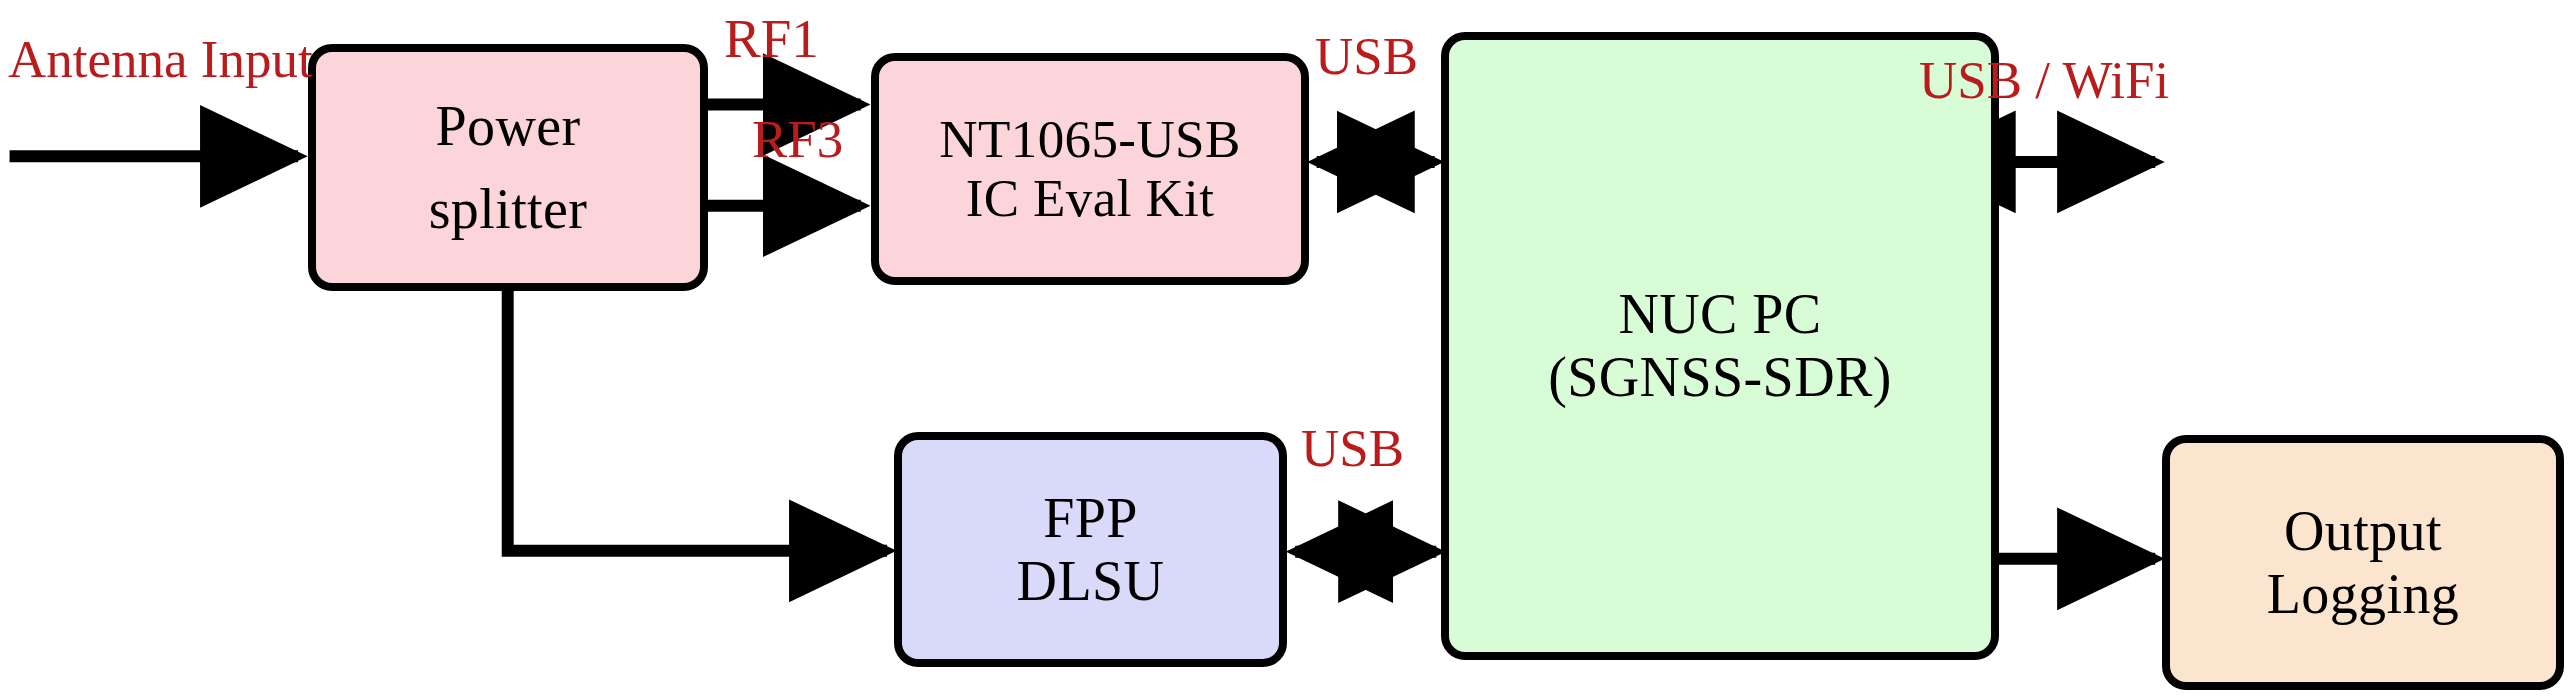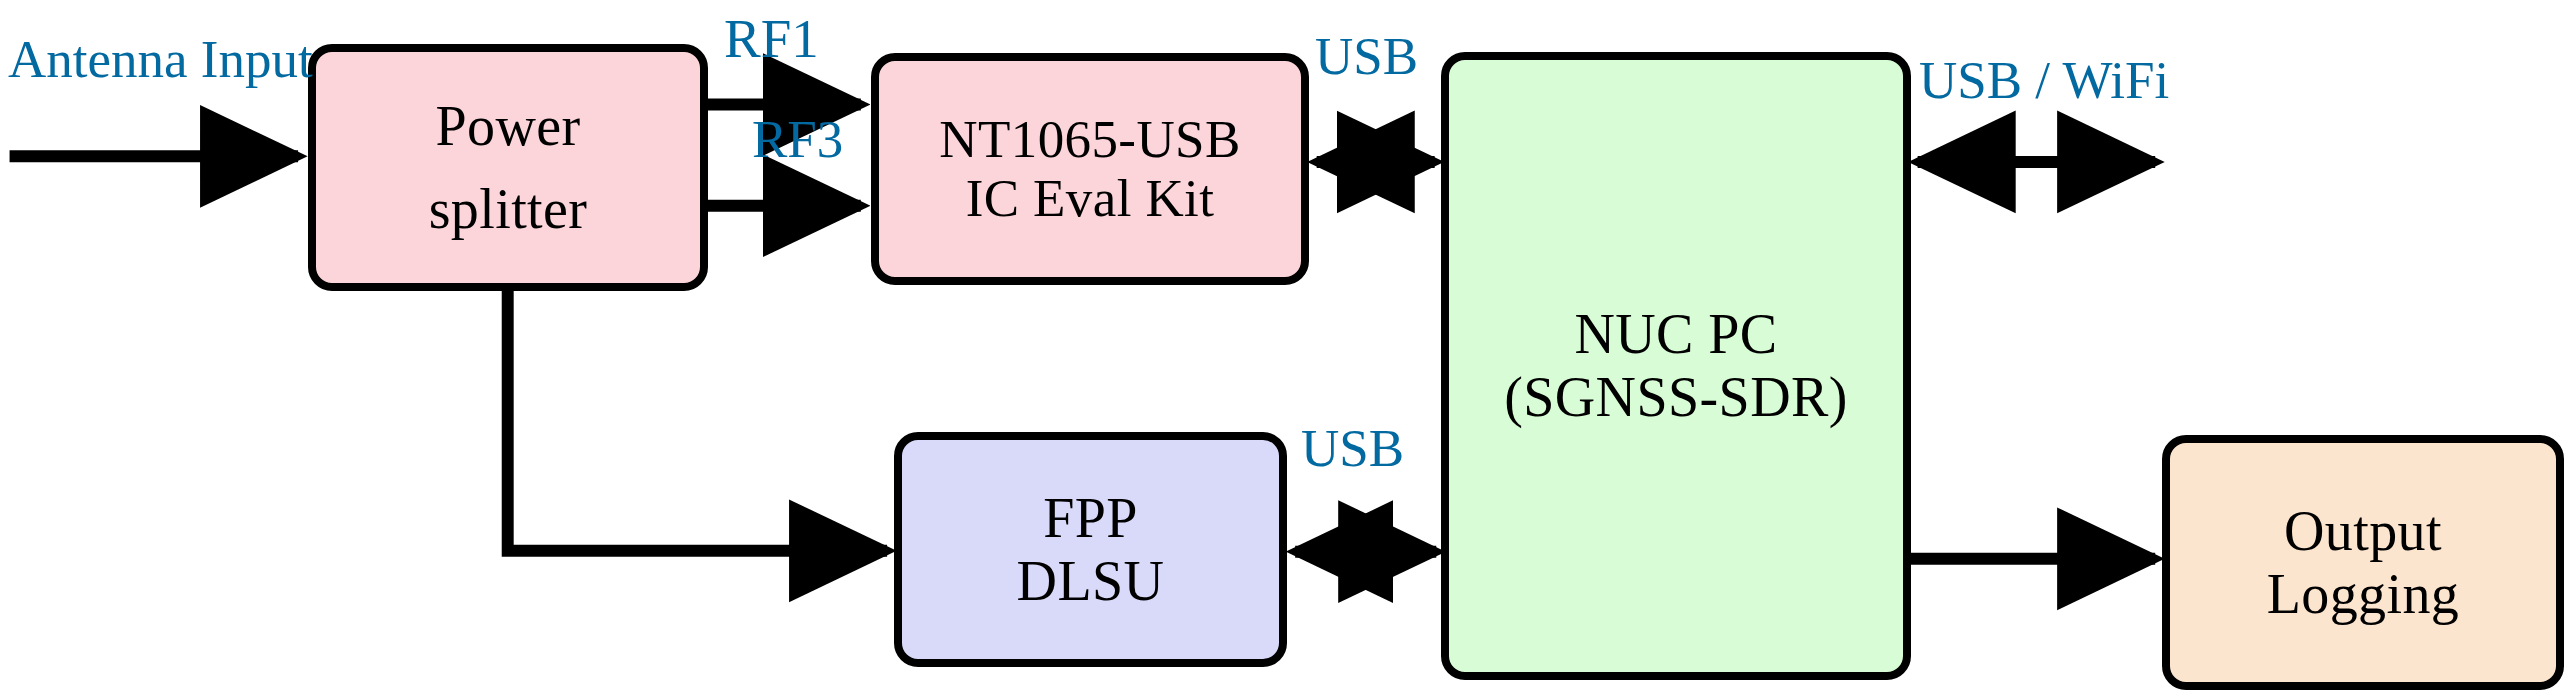--- a/index.html
+++ b/index.html
@@ -39,40 +39,40 @@
     font-family: "Liberation Serif", "DejaVu Serif", serif;
     line-height: 1.12;
     letter-spacing: 0.4px;
   }
   .node-line {
     display: block;
     white-space: nowrap;
   }
   .edge-label {
     position: absolute;
-    color: #0369a1;
+    color: #b91c1c;
     font-family: "Liberation Serif", "DejaVu Serif", serif;
     white-space: nowrap;
     line-height: 1.05;
     text-align: center;
   }
   
   #node-power-splitter {
     left: 308px; top: 44px; width: 400px; height: 247px;
     background: #fbd5d9;
     font-size: 56px;
     gap: 20px;
   }
   #node-nt1065 {
     left: 871px; top: 45px; width: 438px; height: 232px;
     background: #fbd5d9;
     font-size: 53px;
   }
   #node-nuc-pc {
-    left: 1441px; top: 52px; width: 470px; height: 628px;
+    left: 1441px; top: 32px; width: 558px; height: 628px;
     background: #d8fcd5;
     font-size: 56px;
   }
   #node-external-assistance {
     left: 2162px; top: 43px; width: 402px; height: 236px;
     background: #fce5ce;
     font-size: 56px;
   }
   #node-fpp-dlsu {
     left: 894px; top: 432px; width: 393px; height: 235px;

